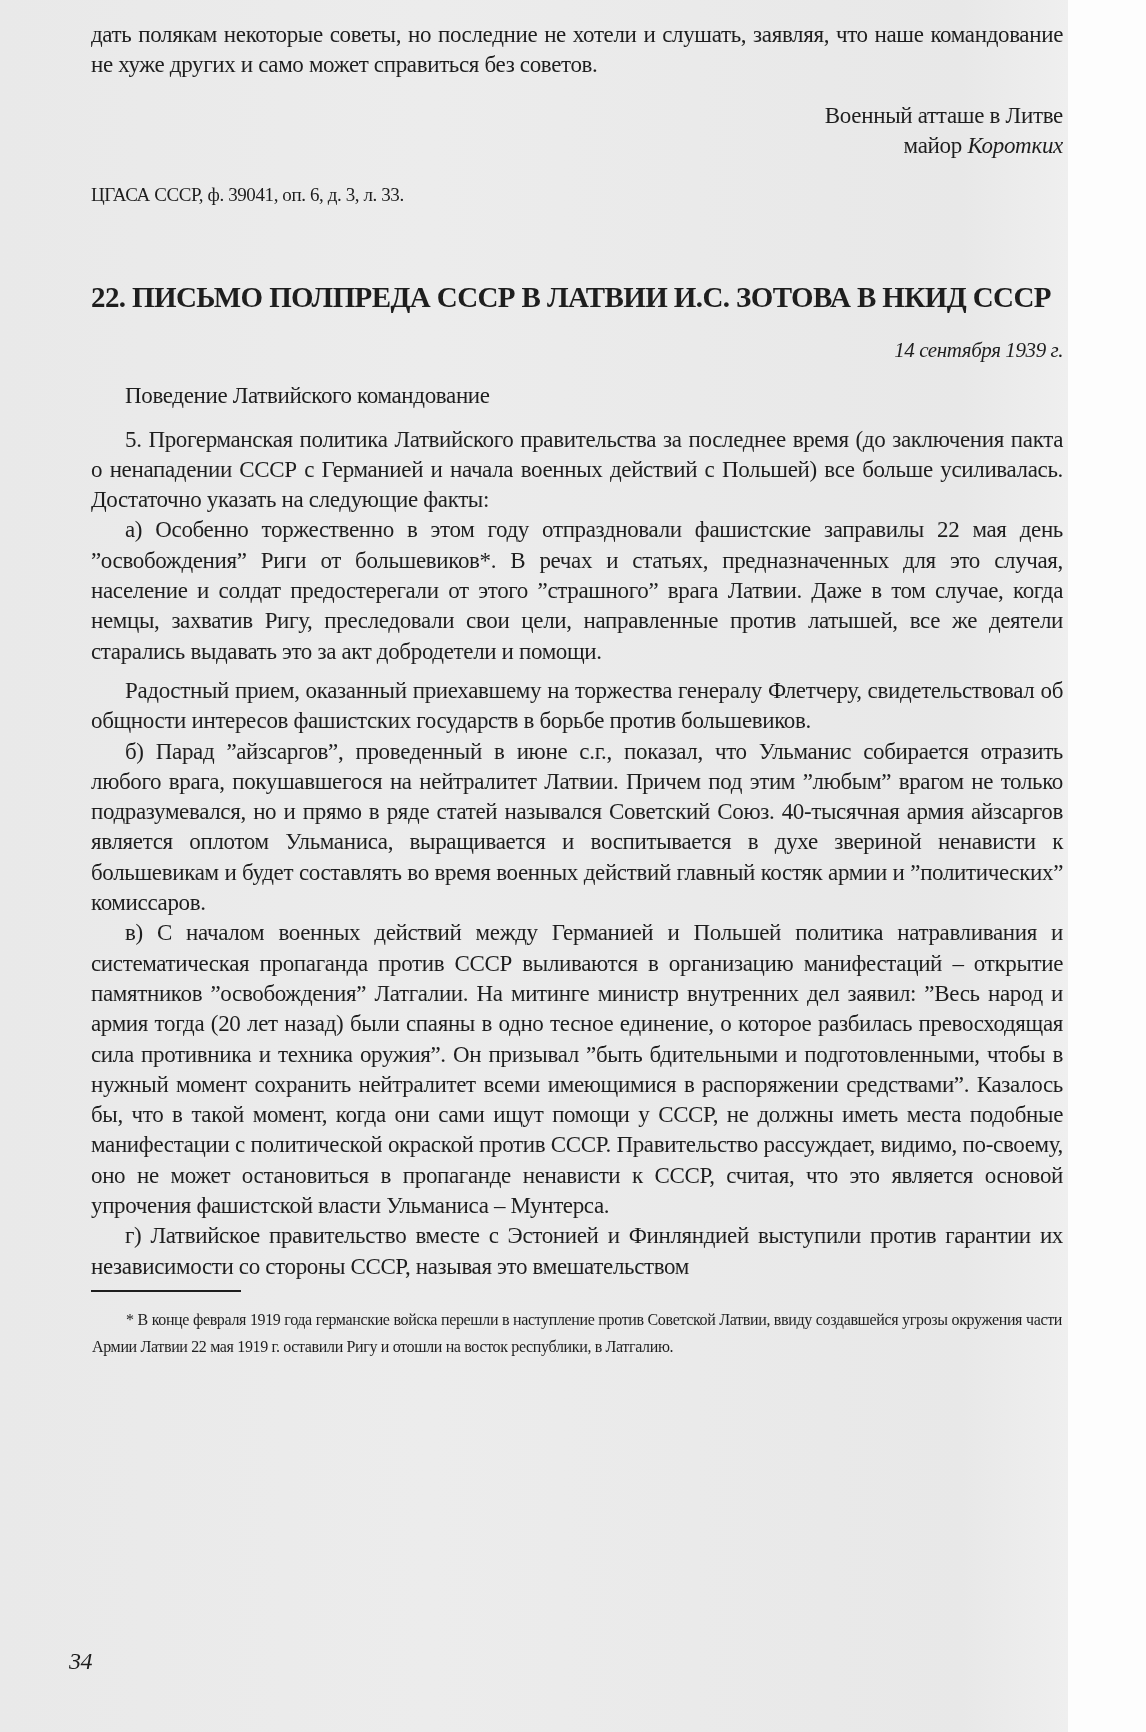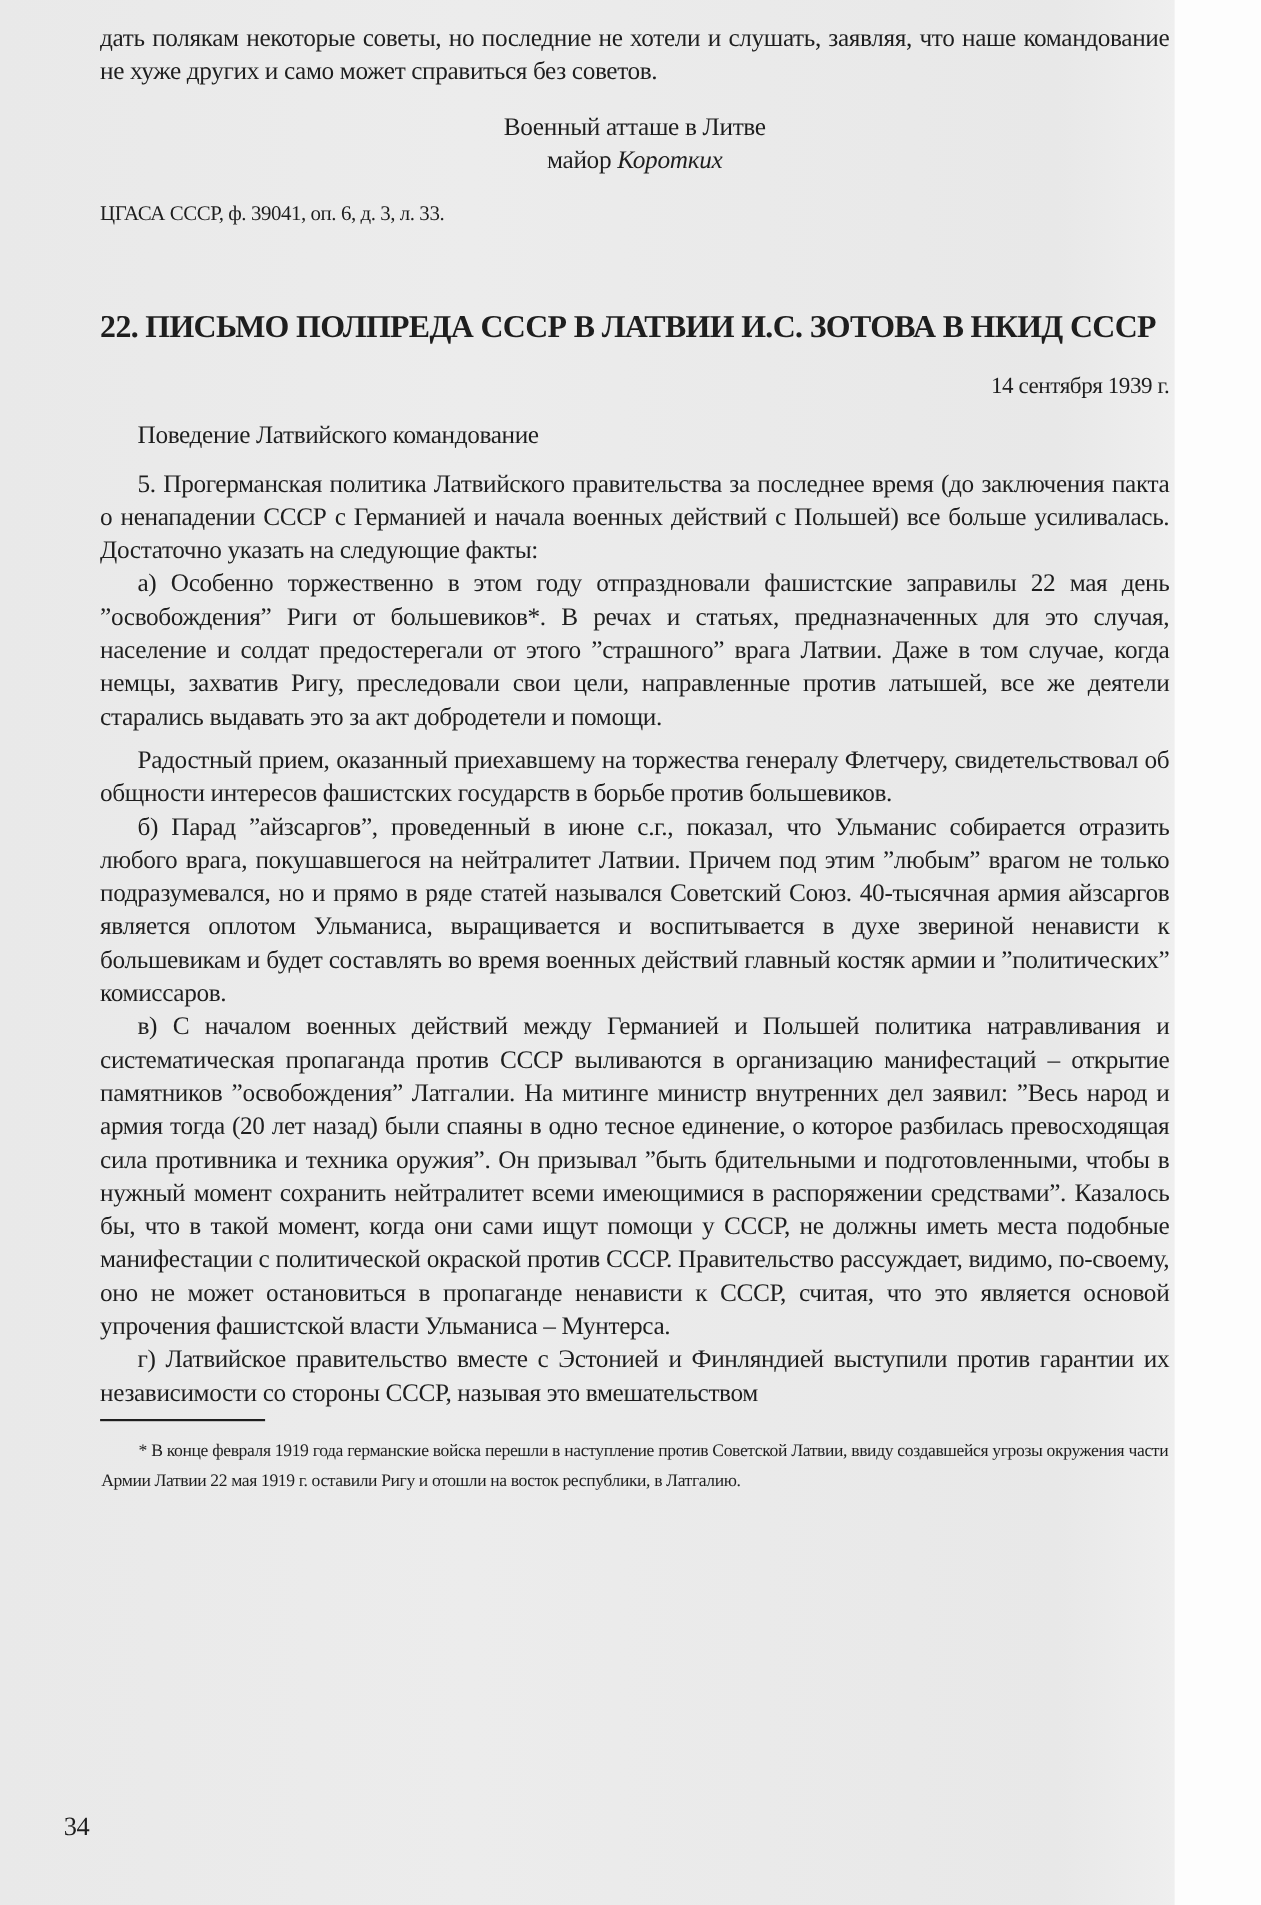--- a/index.html
+++ b/index.html
@@ -64,20 +64,21 @@
     .heading {
       margin-top: 74px;
       font-size: 29px;
       font-weight: bold;
       letter-spacing: -0.6px;
       line-height: 32px;
     }
     .date {
       margin-top: 25px;
       text-align: right;
+      font-style: italic;
       font-size: 21px;
       letter-spacing: -0.4px;
     }
     .subtitle {
       margin-top: 18px;
       margin-left: 34px;
       font-size: 23px;
       letter-spacing: -0.35px;
       line-height: 30px;
       margin-bottom: 14px;
@@ -93,37 +94,38 @@
     .footnote {
       font-size: 16px;
       line-height: 27px;
       text-align: justify;
       letter-spacing: -0.35px;
       text-indent: 34px;
       margin: 1px;
     }
     .page-number {
       position: absolute;
-      left: 58px;
+      left: 69px;
       top: 1648px;
       font-size: 24px;
       letter-spacing: -0.5px;
+      font-style: italic;
     }
   </style>
 </head>
 <body>
 
 <div class="page"></div>
 <div class="edge"></div>
 
 <div class="content">
 
   <p class="p">дать полякам некоторые советы, но последние не хотели и слушать, заявляя, что наше командование не хуже других и само может справиться без советов.</p>
 
-  <div class="right" style="margin-top:20px;text-align:center;">
+  <div class="right" style="margin-top:20px;">
     <div>Военный атташе в Литве</div>
     <div>
       <span>майор</span>
       <span class="it">Коротких</span>
     </div>
   </div>
 
   <div class="archive">ЦГАСА СССР, ф. 39041, оп. 6, д. 3, л. 33.</div>
 
   <div class="heading">22. ПИСЬМО ПОЛПРЕДА СССР В ЛАТВИИ И.С. ЗОТОВА В НКИД СССР</div>

